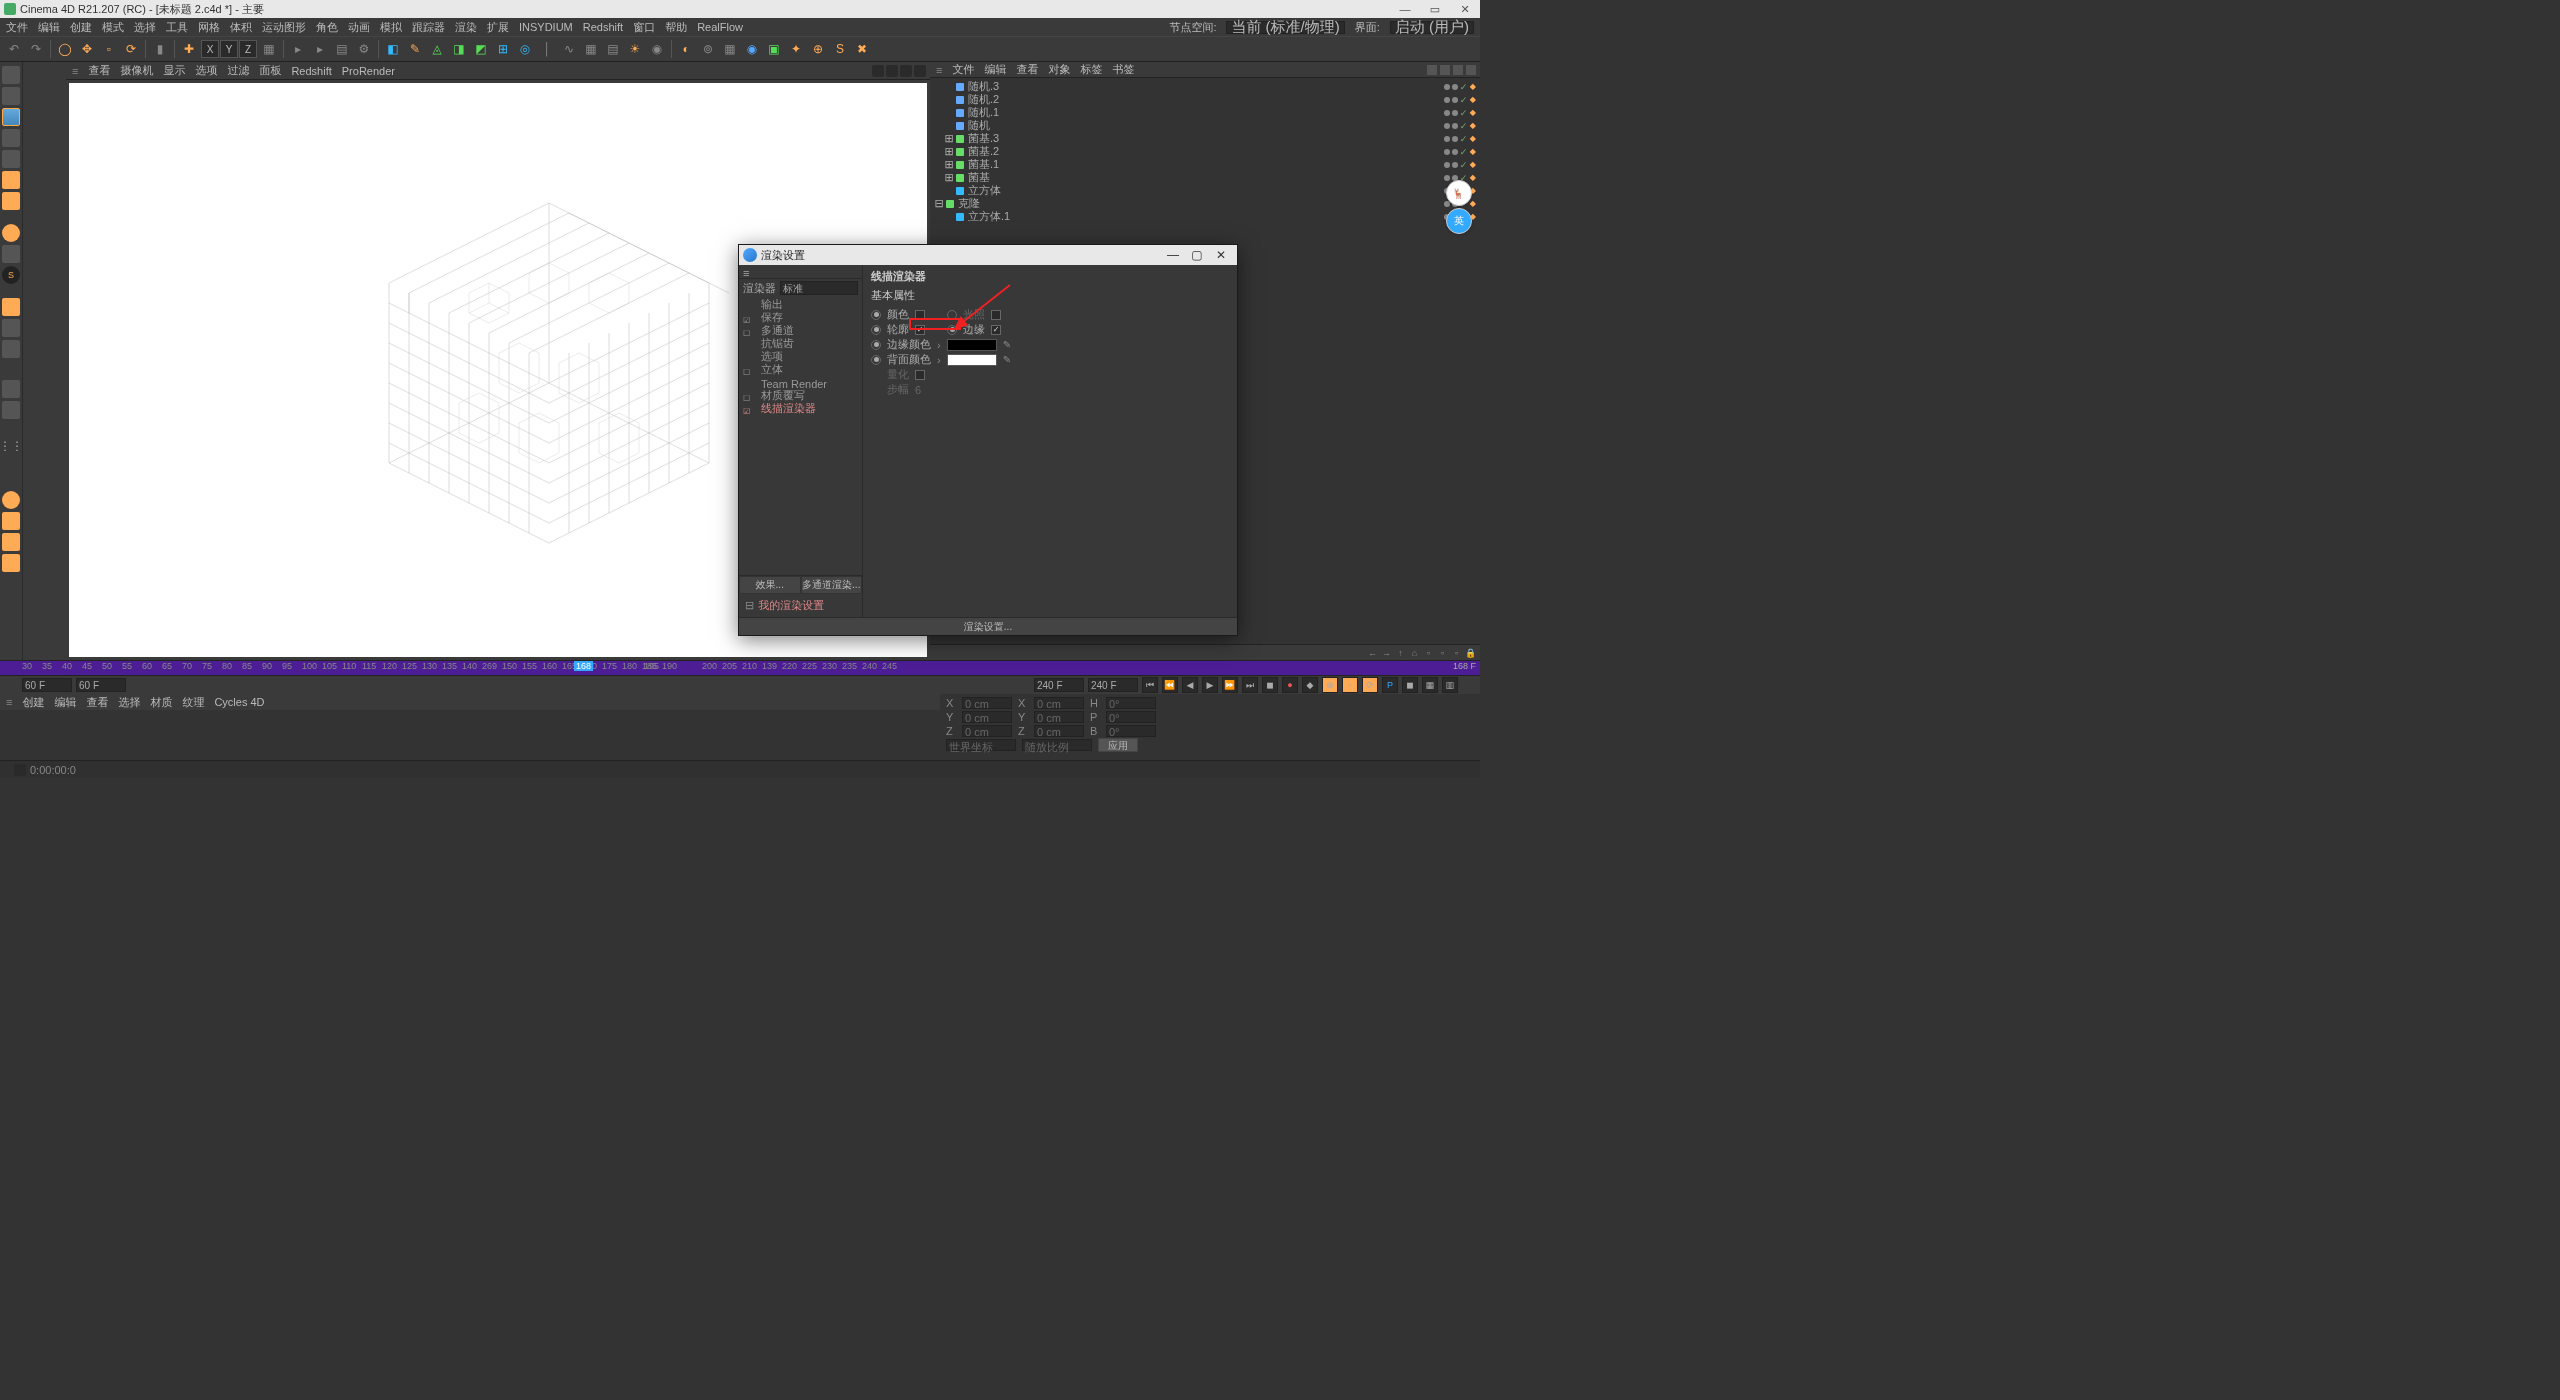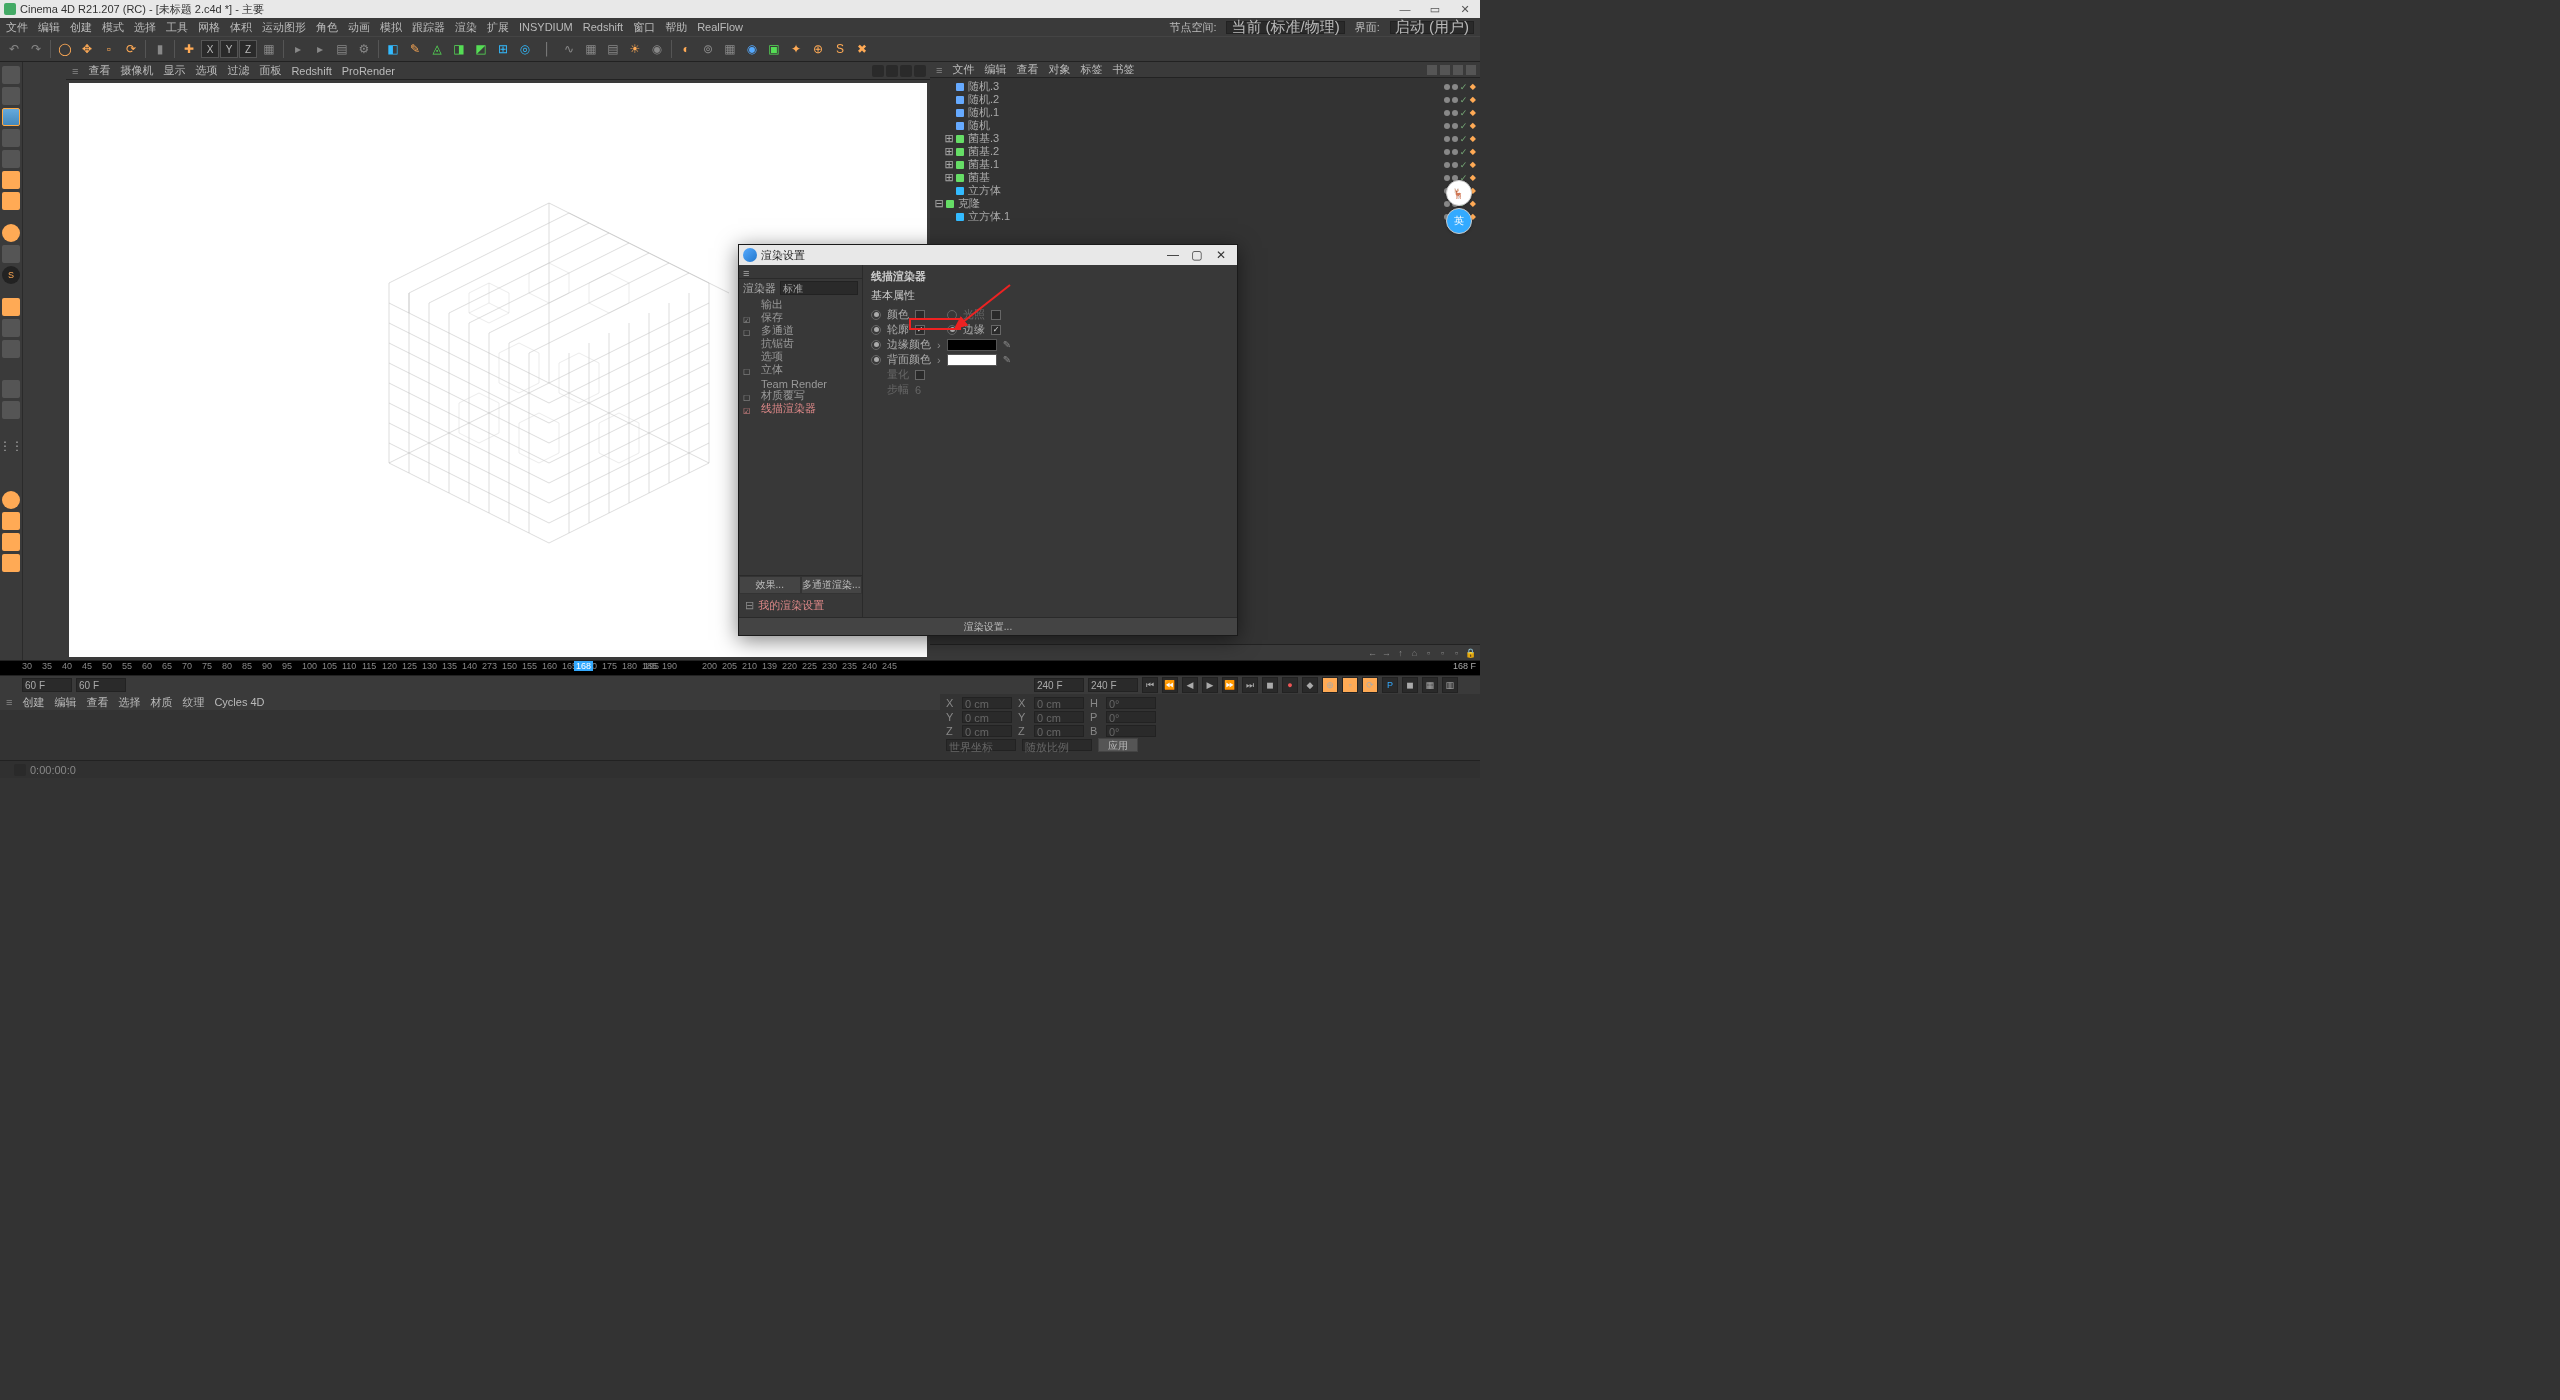--- a/index.html
+++ b/index.html
@@ -37,21 +37,21 @@
 .objrow { display:flex; align-items:center; height:13px; color:#aaa; font-size:10px; }
 .objrow .expand { width:10px; text-align:center; }
 .objrow .oico { width:12px; height:10px; display:flex; align-items:center; justify-content:center; }
 .objrow .oname { flex:1; padding-left:2px; }
 .objrow .dots { display:flex; gap:2px; align-items:center; }
 .objrow .dot { width:6px; height:6px; border-radius:50%; }
 .objrow .chk { width:8px; font-size:9px; color:#7a7; }
 .floatbtns { position:absolute; right:8px; top:50%; display:flex; flex-direction:column; gap:2px; }
 .floatbtns span { width:26px; height:26px; background:#fff; border:1px solid #ccc; border-radius:50%; display:flex; align-items:center; justify-content:center; font-size:10px; box-shadow:0 1px 3px rgba(0,0,0,.2); }
 .timeline-area { height:100px; background:#333; }
-.ruler { height:16px; background:#000000; border-top:1px solid #222; border-bottom:1px solid #222; position:relative; overflow:hidden; }
+.ruler { height:16px; background:#4c1d95; border-top:1px solid #222; border-bottom:1px solid #222; position:relative; overflow:hidden; }
 .ruler .tick { position:absolute; font-size:9px; color:#888; top:0; }
 .ruler .curframe { position:absolute; background:#3af; color:#fff; font-size:9px; padding:0 2px; top:0; }
 .framerow { height:18px; background:#3a3a3a; display:flex; align-items:center; padding:0 22px; gap:4px; }
 .framerow input { background:#2a2a2a; border:1px solid #222; color:#aaa; width:50px; height:14px; font-size:10px; padding:0 2px; }
 .framerow .spacer { flex:1; }
 .framerow .pbtn { width:16px; height:16px; background:#2a2a2a; display:flex; align-items:center; justify-content:center; font-size:9px; border:1px solid #222; }
 .mat-area { display:flex; height:66px; }
 .mat-left { flex:1; background:#333; }
 .mat-left .mmenu { height:16px; background:#3a3a3a; display:flex; align-items:center; padding:0 6px; gap:10px; color:#bbb; }
 .coord { width:540px; background:#333; padding:2px 6px; font-size:10px; }
@@ -488,21 +488,21 @@
       <div class="tick" style="left: 282px;">95</div>
       <div class="tick" style="left: 302px;">100</div>
       <div class="tick" style="left: 322px;">105</div>
       <div class="tick" style="left: 342px;">110</div>
       <div class="tick" style="left: 362px;">115</div>
       <div class="tick" style="left: 382px;">120</div>
       <div class="tick" style="left: 402px;">125</div>
       <div class="tick" style="left: 422px;">130</div>
       <div class="tick" style="left: 442px;">135</div>
       <div class="tick" style="left: 462px;">140</div>
-      <div class="tick" style="left: 482px;">273</div>
+      <div class="tick" style="left: 482px;">269</div>
       <div class="tick" style="left: 502px;">150</div>
       <div class="tick" style="left: 522px;">155</div>
       <div class="tick" style="left: 542px;">160</div>
       <div class="tick" style="left: 562px;">165</div>
       <div class="tick" style="left: 582px;">170</div>
       <div class="tick" style="left: 602px;">175</div>
       <div class="tick" style="left: 622px;">180</div>
       <div class="tick" style="left: 642px;">185</div>
       <div class="tick" style="left: 662px;">190</div>
       <div class="tick" style="left: 644px;">195</div>

